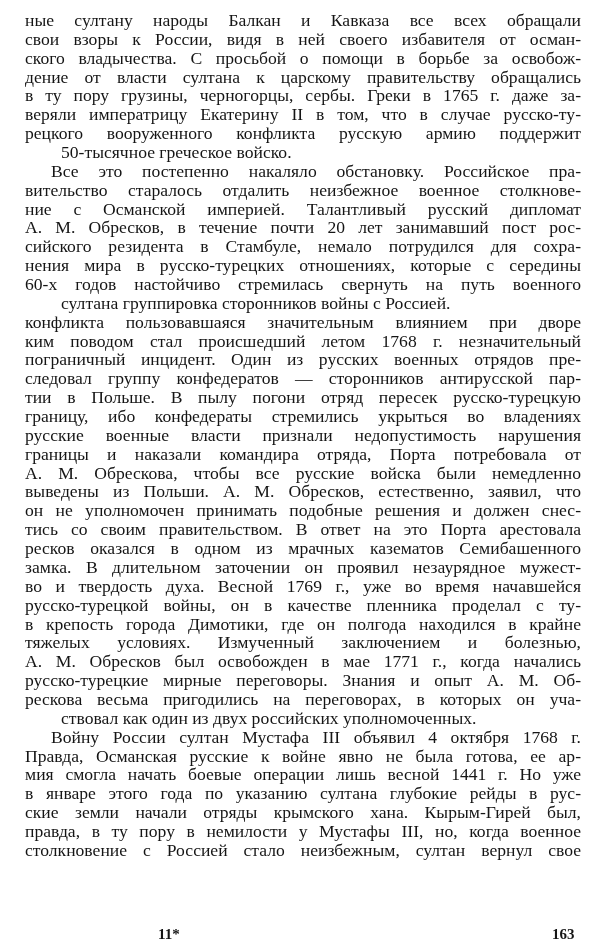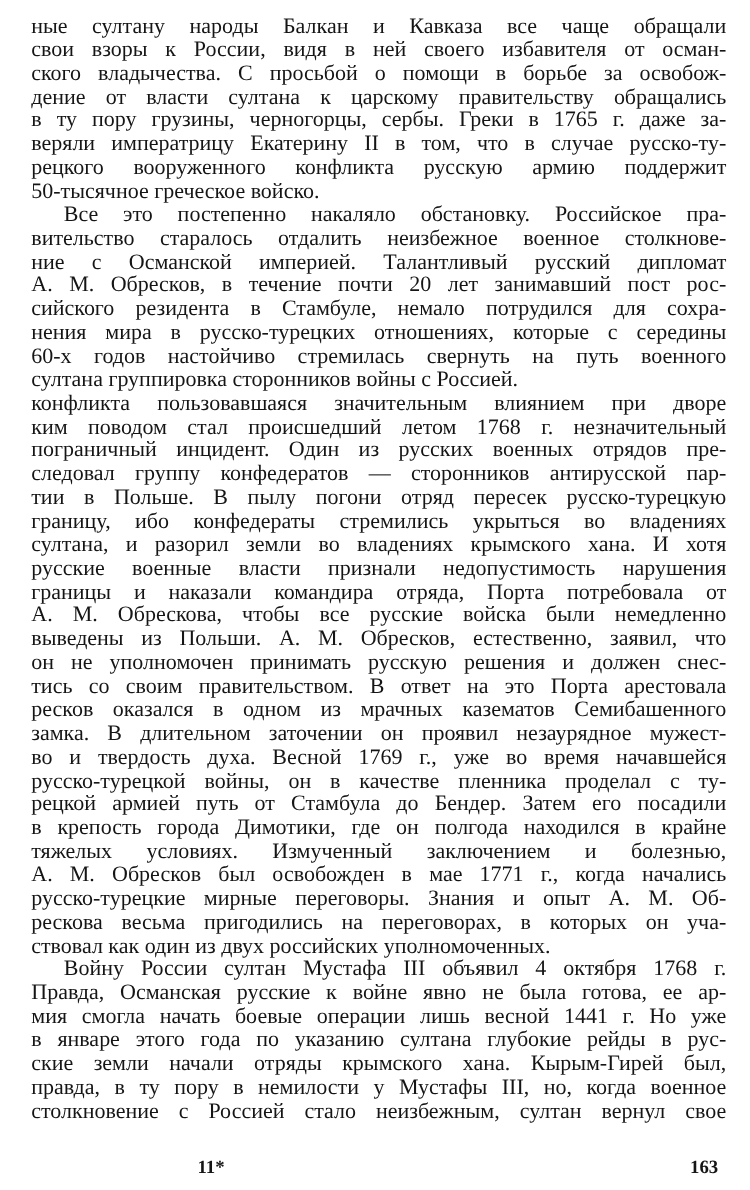--- a/index.html
+++ b/index.html
@@ -6,36 +6,36 @@
   body { width: 600px; height: 952px; overflow: hidden; position: relative; }
   .page {
     position: absolute; left: 25px; top: 11px; width: 556px;
     font-family: "Liberation Serif", "DejaVu Serif", serif;
     font-size: 17.6px; line-height: 18.86px; color: #151515;
   }
   .line {
     display: block; white-space: nowrap; text-align: justify;
     text-align-last: justify; height: 18.86px; overflow: visible;
   }
-  .line.last { text-align-last: left; }
+  .line.last { text-align-last: left; margin-left: 36px; }
   .line.indent { padding-left: 26px; }
   .footer {
     position: absolute; top: 926px; left: 0; width: 600px;
     font-family: "Liberation Serif", "DejaVu Serif", serif;
     font-size: 15px; font-weight: bold; color: #151515;
   }
   .signature { position: absolute; left: 158px; text-align: right; }
   .page-number { position: absolute; left: 552px; }
 </style>
 </head>
 <body>
 
 <div class="page" id="page-body">
     <div>
-      <span class="line">ные султану народы Балкан и Кавказа  все  чаще  обращали</span>
+      <span class="line">ные султану народы Балкан и Кавказа  все  всех  обращали</span>
       <span class="line">свои взоры к России, видя в ней своего избавителя  от осман-</span>
       <span class="line">ского владычества. С просьбой о помощи в борьбе за освобож-</span>
       <span class="line">дение от власти султана к царскому правительству обращались</span>
       <span class="line">в ту пору грузины, черногорцы, сербы. Греки в 1765 г. даже за-</span>
       <span class="line">веряли императрицу Екатерину II в том, что в случае русско-ту-</span>
       <span class="line">рецкого вооруженного конфликта русскую  армию  поддержит</span>
       <span class="line last">50-тысячное греческое войско.</span>
     </div>
     <div>
       <span class="line indent">Все это постепенно накаляло обстановку.  Российское  пра-</span>
@@ -47,32 +47,30 @@
       <span class="line">60-х годов настойчиво стремилась свернуть  на путь  военного</span>
       <span class="line last">султана группировка сторонников войны с Россией.</span>
       <span class="line">конфликта пользовавшаяся значительным влиянием  при дворе</span>
     </div>
     <div>
       <span class="line">ким поводом стал происшедший летом 1768 г.  незначительный</span>
       <span class="line">пограничный инцидент. Один из русских военных отрядов пре-</span>
       <span class="line">следовал группу конфедератов — сторонников антирусской пар-</span>
       <span class="line">тии в Польше. В пылу погони отряд пересек  русско-турецкую</span>
       <span class="line">границу, ибо конфедераты стремились укрыться  во владениях</span>
-      <span class="line">султана, и разорил земли во владениях крымского хана. И хотя</span>
       <span class="line">русские военные власти признали  недопустимость  нарушения</span>
       <span class="line">границы и наказали командира отряда, Порта потребовала  от</span>
       <span class="line">А. М. Обрескова, чтобы все русские войска были немедленно</span>
       <span class="line">выведены из Польши. А. М. Обресков, естественно, заявил, что</span>
-      <span class="line">он не уполномочен принимать русскую решения и должен снес-</span>
+      <span class="line">он не уполномочен принимать подобные решения и должен снес-</span>
       <span class="line">тись со своим правительством. В ответ на это Порта арестовала</span>
       <span class="line">ресков оказался в одном из мрачных казематов Семибашенного</span>
       <span class="line">замка. В длительном заточении он проявил незаурядное мужест-</span>
       <span class="line">во и твердость духа. Весной 1769 г., уже  во время начавшейся</span>
       <span class="line">русско-турецкой войны, он в качестве пленника проделал  с ту-</span>
-      <span class="line">рецкой армией путь от Стамбула до Бендер. Затем его посадили</span>
       <span class="line">в крепость города Димотики, где он полгода находился в крайне</span>
       <span class="line">тяжелых  условиях.  Измученный  заключением  и  болезнью,</span>
       <span class="line">А. М. Обресков был освобожден в мае 1771 г., когда начались</span>
       <span class="line">русско-турецкие мирные переговоры. Знания и опыт А. М. Об-</span>
       <span class="line">рескова весьма пригодились на переговорах, в которых он уча-</span>
       <span class="line last">ствовал как один из двух российских уполномоченных.</span>
     </div>
     <div>
       <span class="line indent">Войну России султан Мустафа III объявил 4 октября 1768 г.</span>
       <span class="line">Правда, Османская русские к войне явно не была готова, ее ар-</span>

